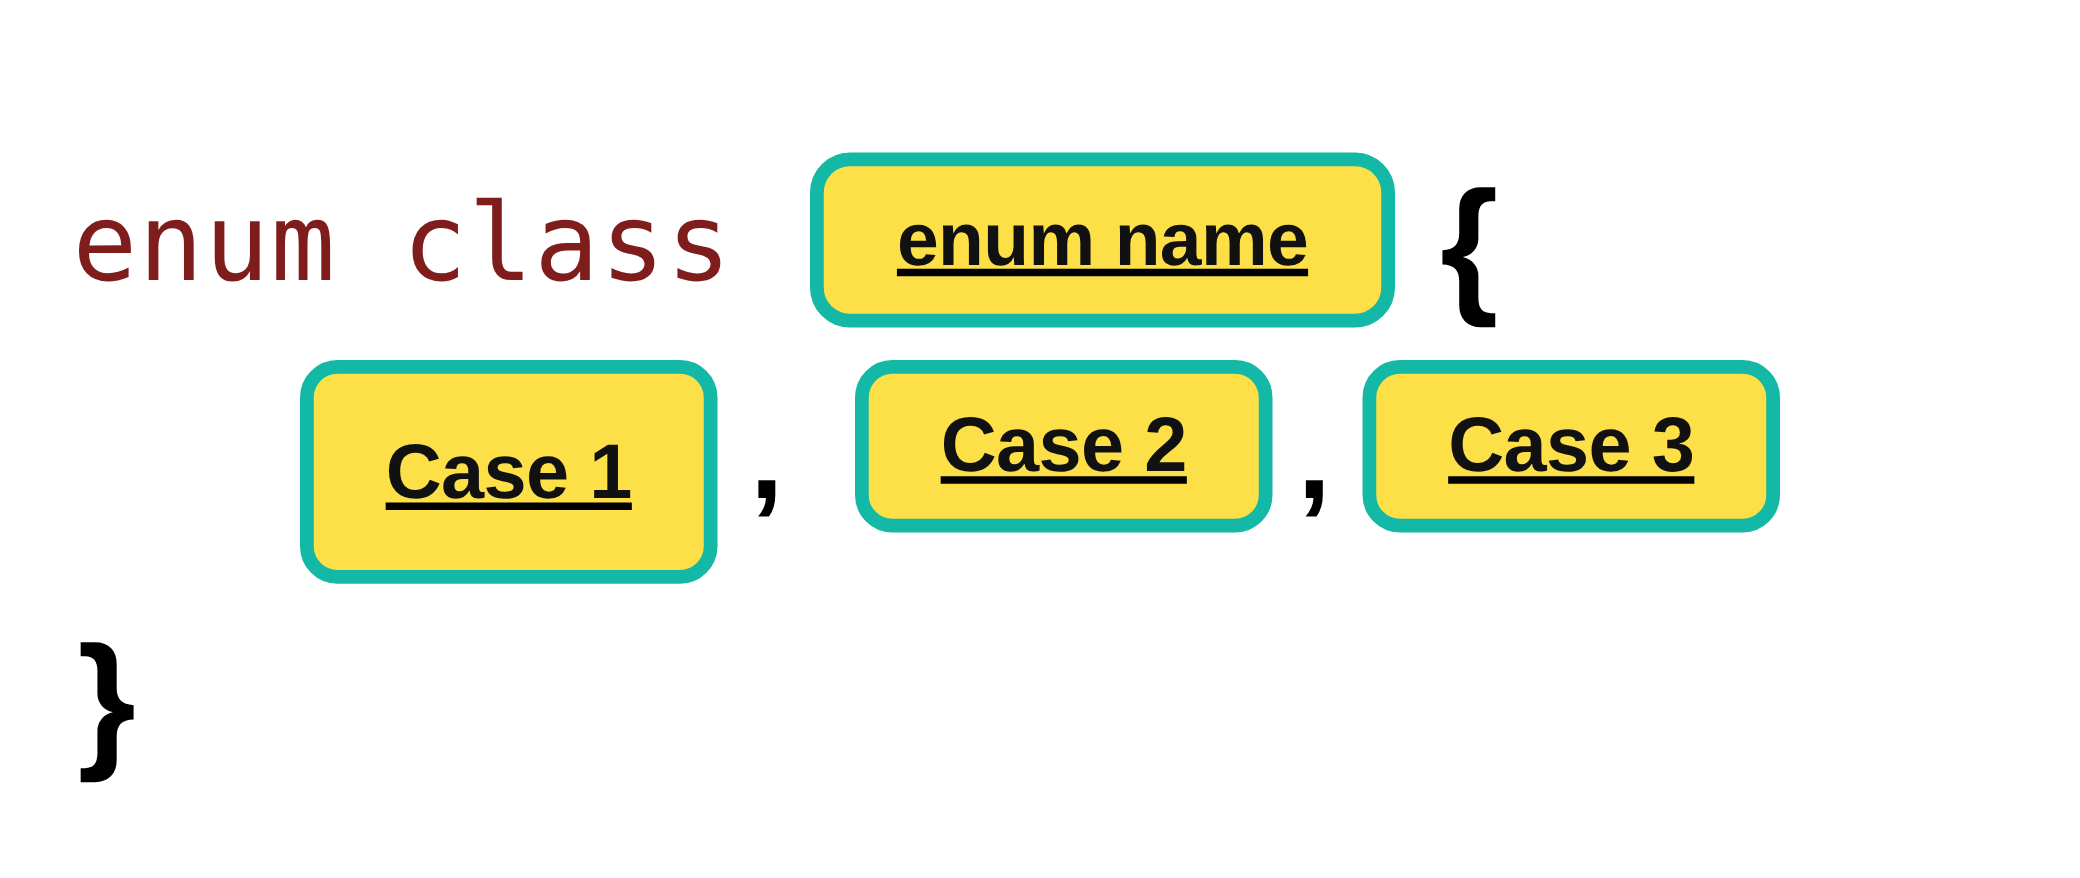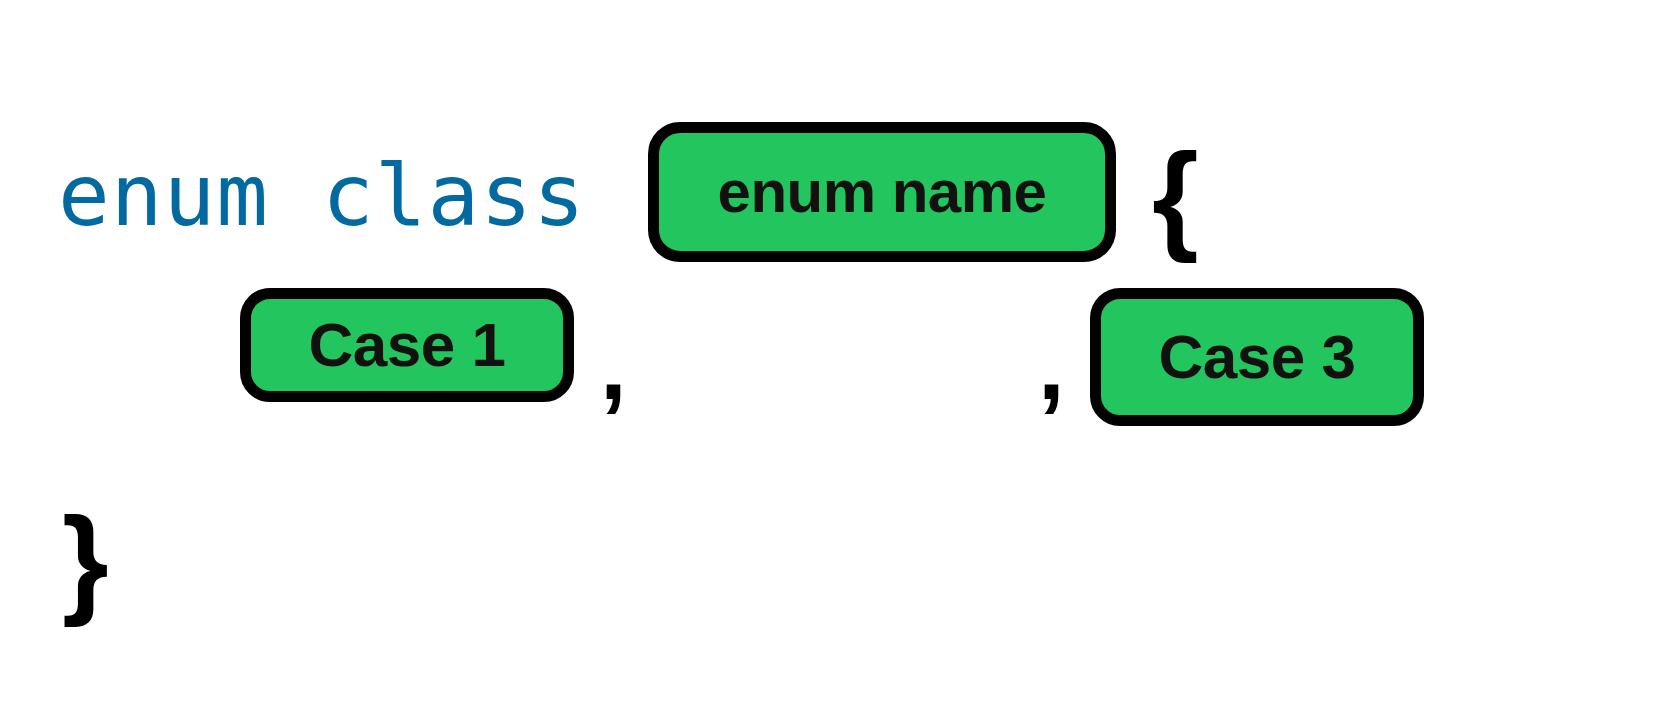--- a/index.html
+++ b/index.html
@@ -30,46 +30,47 @@
     color: #0d0d0d;
     line-height: 1;
   }
 
   
   .mono-kw {
     font-family: "DejaVu Sans Mono", "Liberation Mono", monospace;
     font-size: 86px;
     font-weight: 400;
     letter-spacing: 1px;
-    color: #0369a1;
+    color: #7f1d1d;
   }
 
   
   .punct {
     font-family: "Liberation Sans", sans-serif;
     font-weight: 700;
     color: #000000;
   }
   .brace {
     font-size: 120px;
   }
   .comma {
     font-size: 96px;
   }
 
   
   .slot {
     position: absolute;
     box-sizing: border-box;
-    background: #22c55e;
-    border: 11px solid #000000;
+    background: #fde047;
+    border: 11px solid #14b8a6;
     border-radius: 30px;
     display: flex;
     align-items: center;
     justify-content: center;
+    text-decoration: underline;
   }
   .slot-label {
     font-family: "Liberation Sans", sans-serif;
     font-weight: 700;
     font-size: 62px;
     color: #111111;
     letter-spacing: -0.5px;
     white-space: pre;
     line-height: 1;
   }
@@ -80,21 +81,21 @@
   #slot-enum-name {
     left: 648px; top: 122px;
     width: 468px; height: 140px;
     border-radius: 32px;
   }
   #slot-enum-name .slot-label { font-size: 60px; }
 
   #brace-open  { left: 1152px; top: 136px; }
   #brace-close { left: 62px;   top: 500px; }
 
-  #slot-case-1 { left: 240px;  top: 288px; width: 334px; height: 114px; }
+  #slot-case-1 { left: 240px;  top: 288px; width: 334px; height: 179px; }
   #slot-case-2 { left: 684px;  top: 288px; width: 334px; height: 138px; }
   #slot-case-3 { left: 1090px; top: 288px; width: 334px; height: 138px; }
 
   #comma-1 { left: 600px;  top: 318px; }
   #comma-2 { left: 1038px; top: 318px; }
 </style>
 </head>
 <body>
 
 <div id="canvas">
@@ -106,20 +107,23 @@
   </div>
 
   <span id="brace-open" class="tok punct brace">{</span>
 
   <div id="slot-case-1" class="slot">
     <span class="slot-label">Case 1</span>
   </div>
 
   <span id="comma-1" class="tok punct comma">,</span>
 
+  <div id="slot-case-2" class="slot">
+    <span class="slot-label">Case 2</span>
+  </div>
 
   <span id="comma-2" class="tok punct comma">,</span>
 
   <div id="slot-case-3" class="slot">
     <span class="slot-label">Case 3</span>
   </div>
 
   <span id="brace-close" class="tok punct brace">}</span>
 
 </div>

